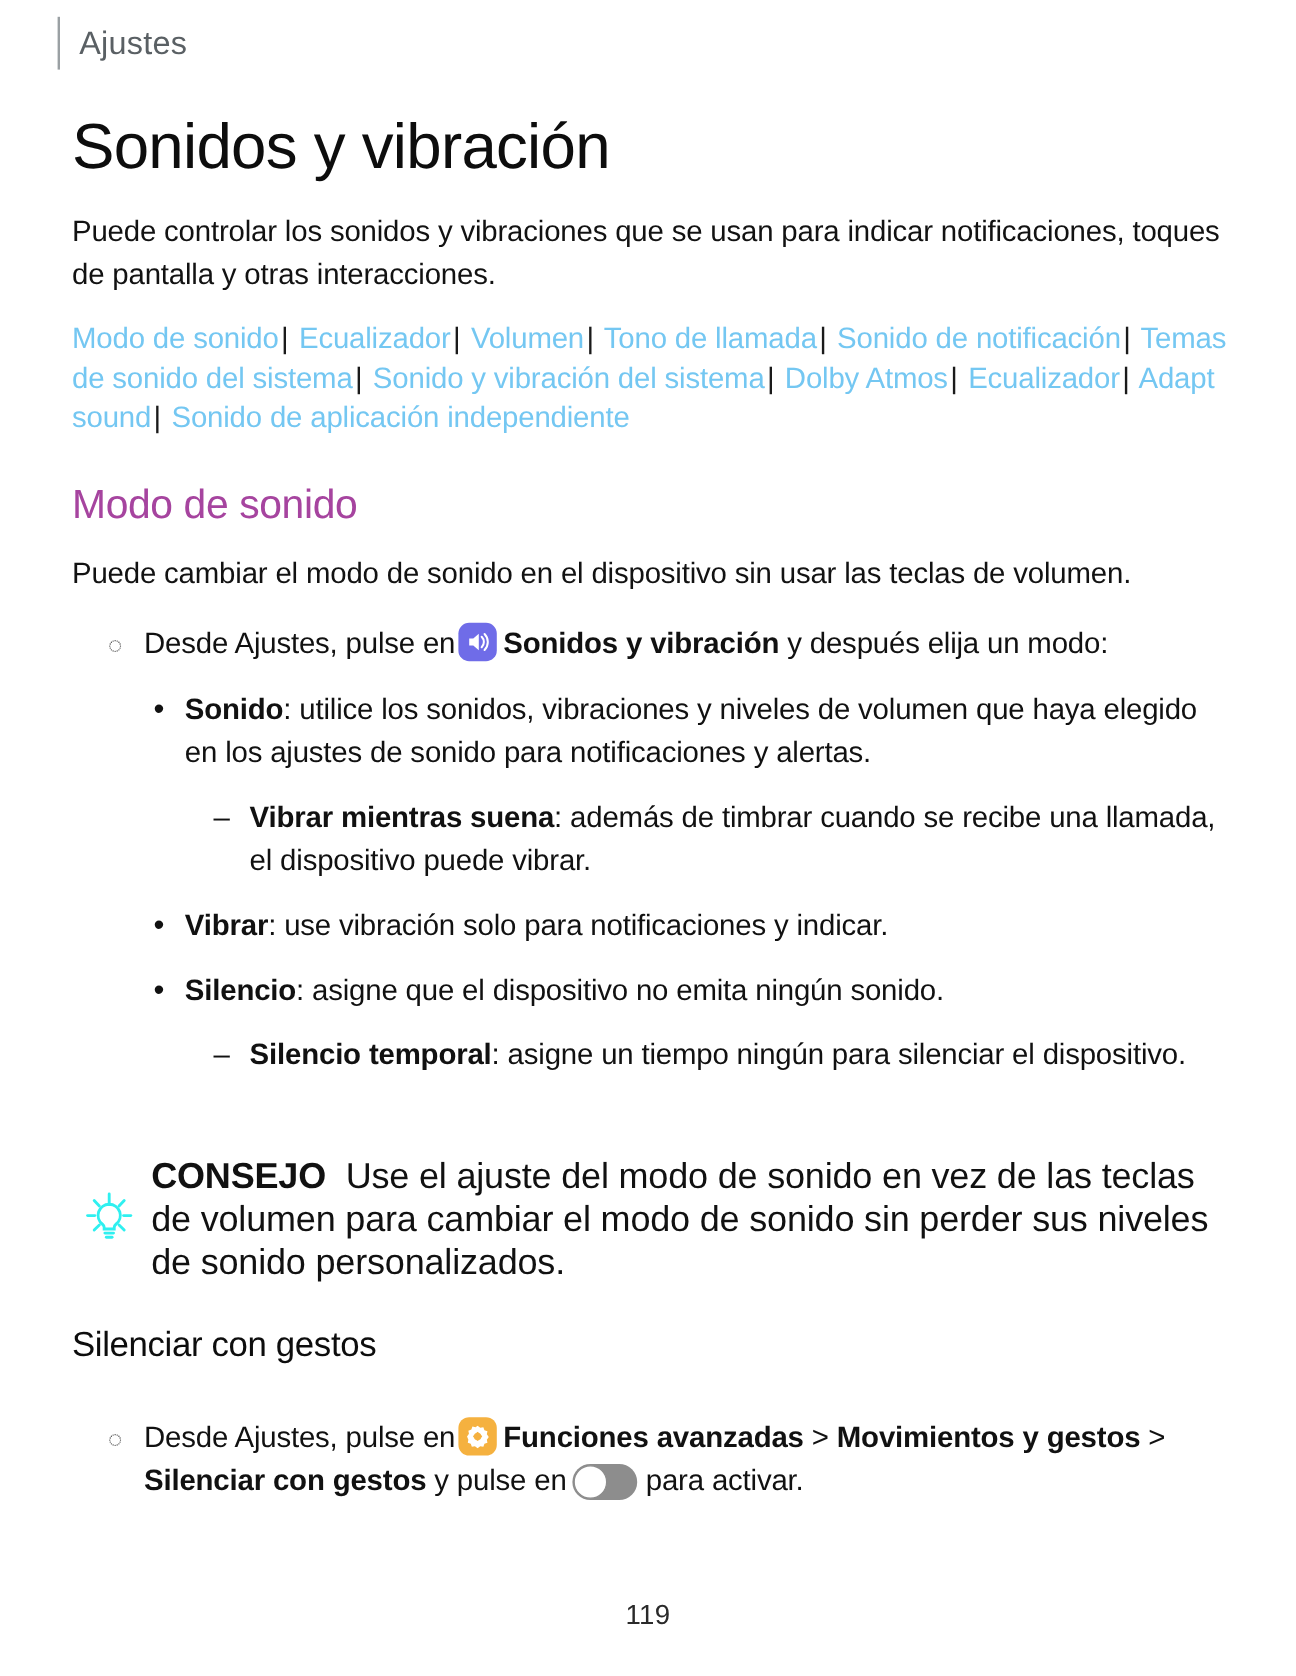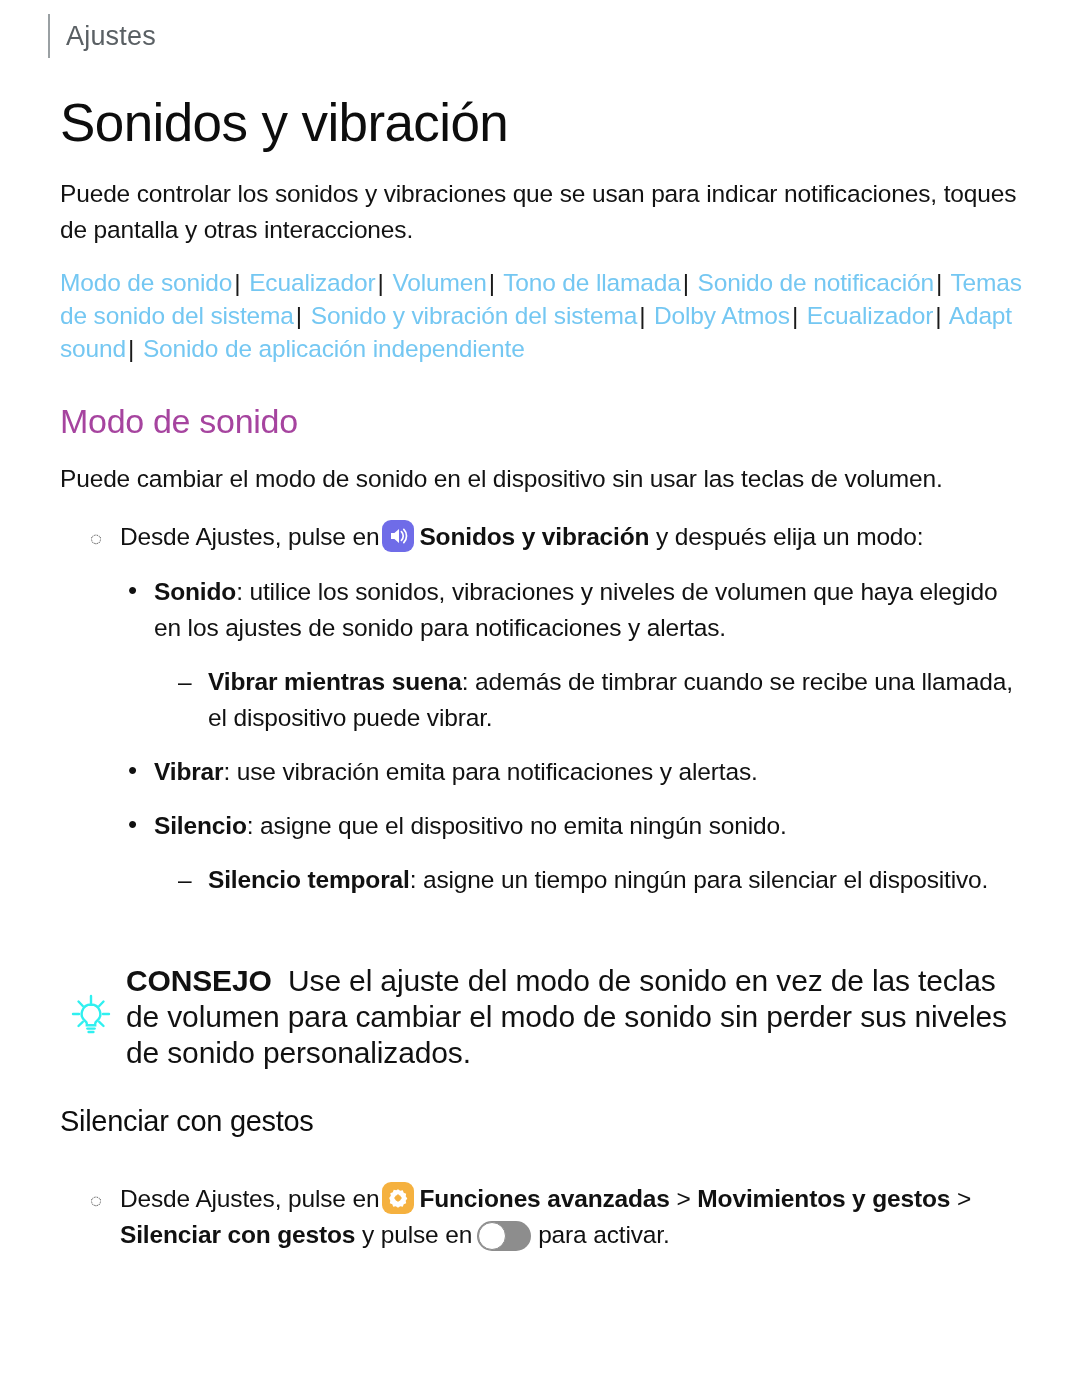--- a/index.html
+++ b/index.html
@@ -193,21 +193,21 @@
 
     <div class="li li-dash">
       <div class="mk">–</div>
       <div class="txt"><b>Vibrar mientras suena</b><span>: además de timbrar cuando se recibe una llamada, el dispositivo puede vibrar.</span></div>
     </div>
 
     <div class="gap-18"></div>
 
     <div class="li li-bullet">
       <div class="mk">•</div>
-      <div class="txt"><b>Vibrar</b><span>: use vibración emita para notificaciones y alertas.</span></div>
+      <div class="txt"><b>Vibrar</b><span>: use vibración solo para notificaciones y indicar.</span></div>
     </div>
 
     <div class="gap-18"></div>
 
     <div class="li li-bullet">
       <div class="mk">•</div>
       <div class="txt"><b>Silencio</b><span>: asigne que el dispositivo no emita ningún sonido.</span></div>
     </div>
 
     <div class="gap-18"></div>
@@ -260,14 +260,15 @@
         <span>&gt;</span>
         <b>Movimientos y gestos</b>
         <span>&gt;</span>
         <b>Silenciar con gestos</b>
         <span>y pulse en</span><span class="toggle"><span class="knob"></span></span><span>para activar.</span>
       </div>
     </div>
 
   </div>
 
+  <div class="pagenum">119</div>
 
 </div>
 
 </body></html>

